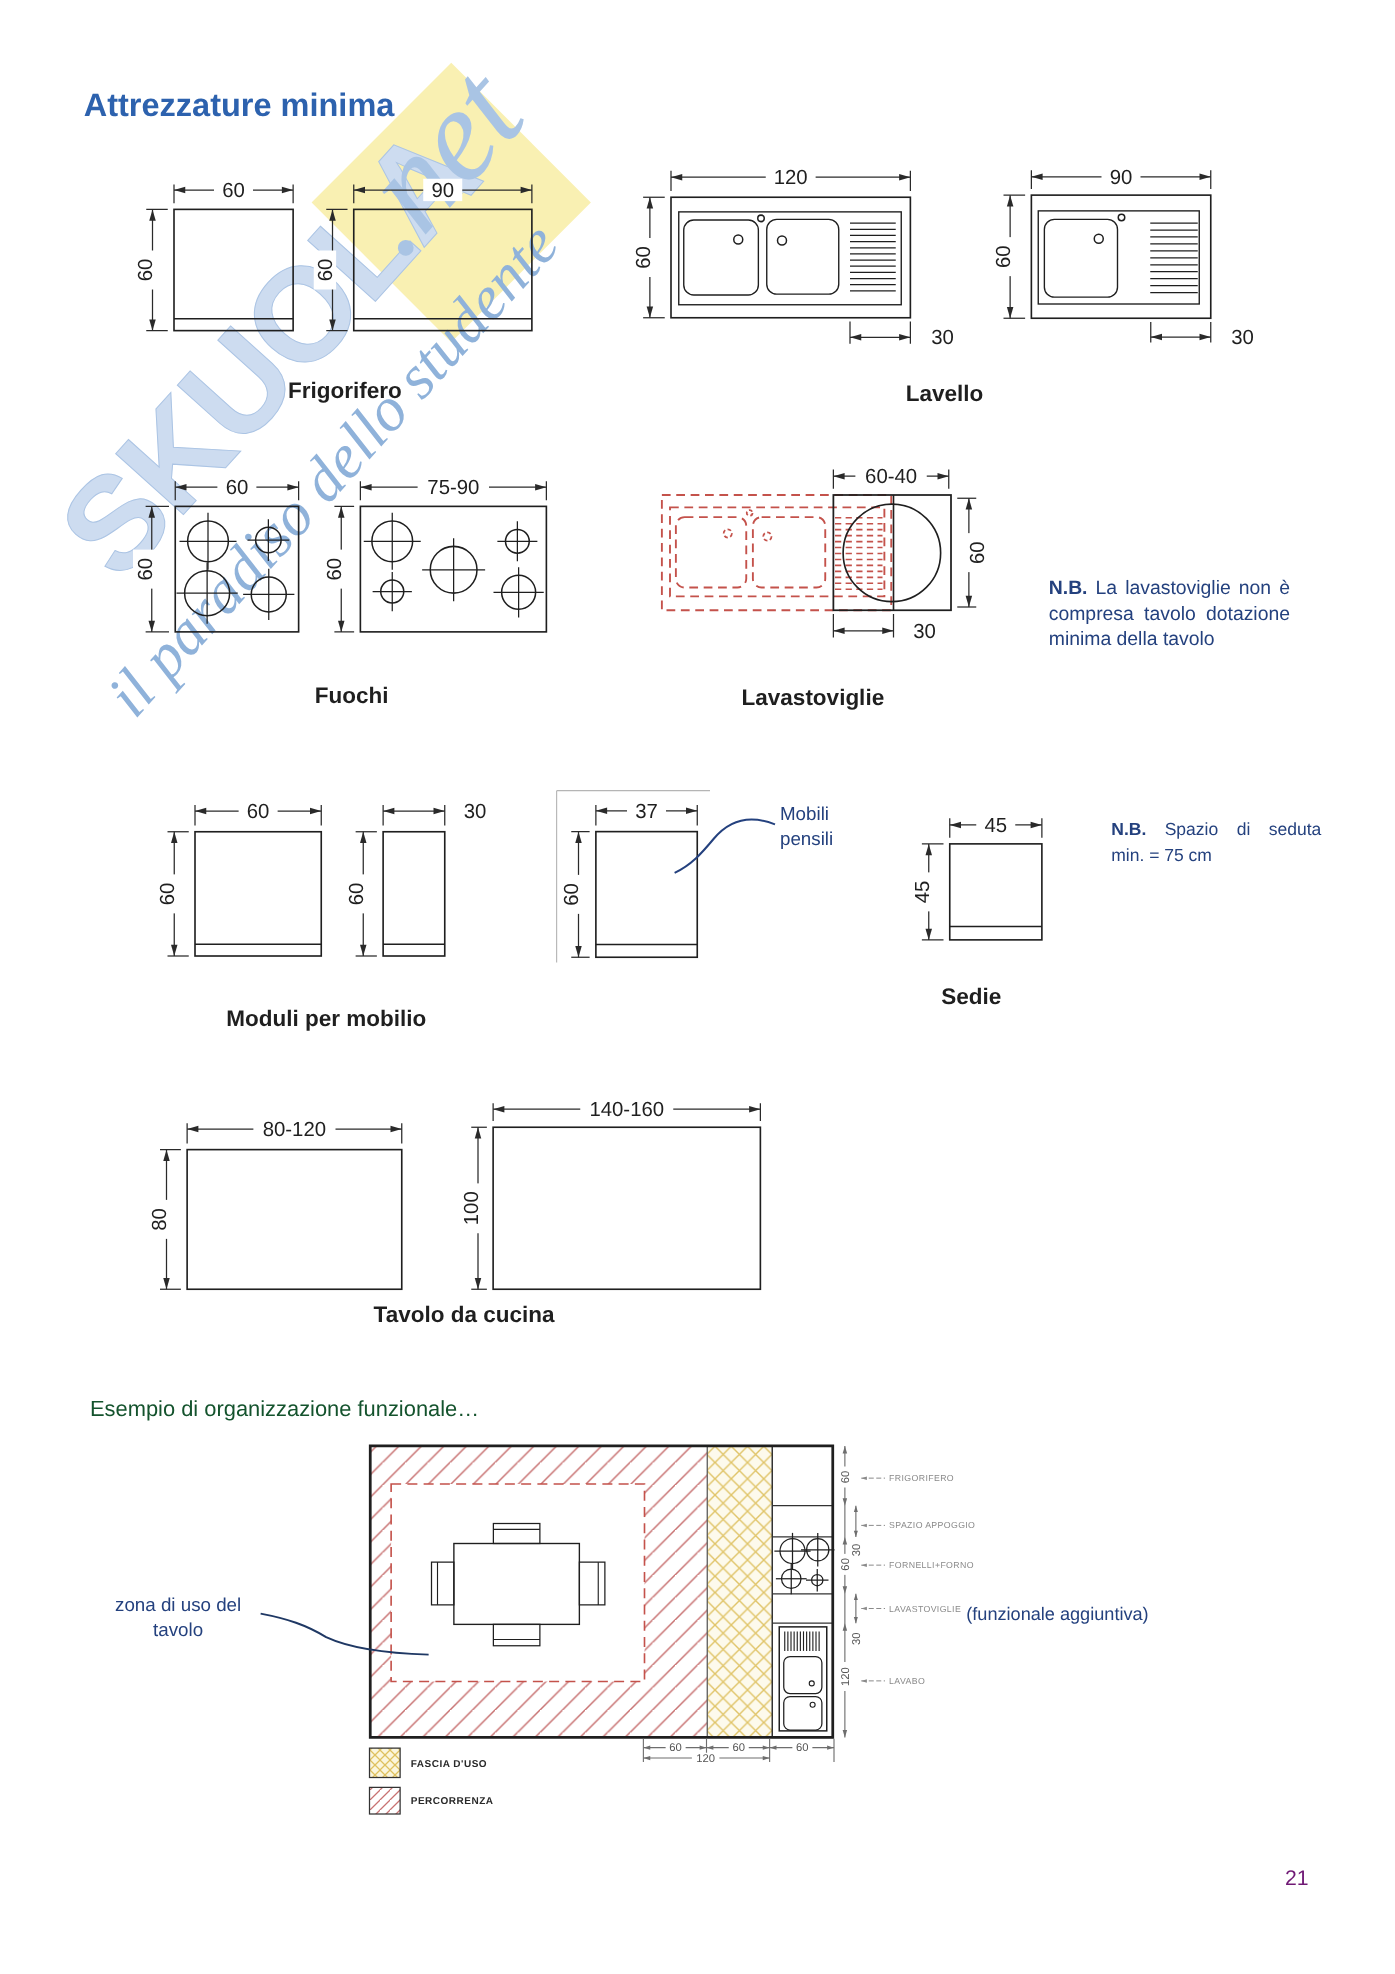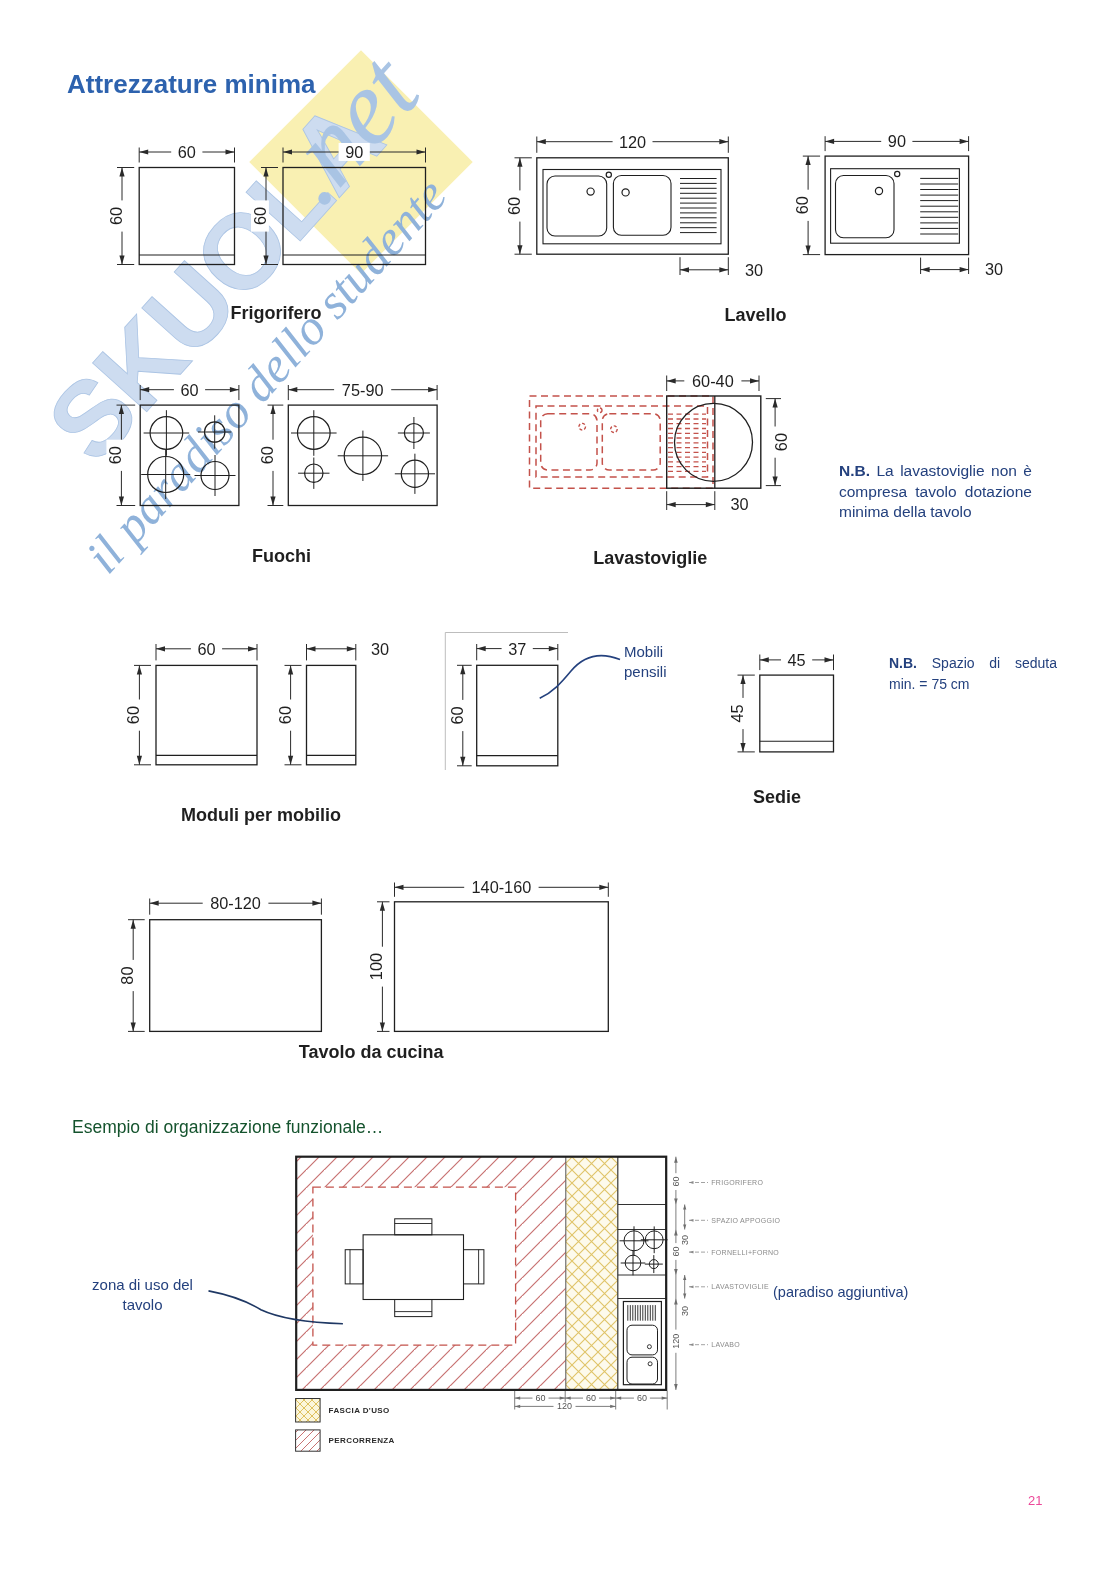--- a/index.html
+++ b/index.html
@@ -472,14 +472,14 @@
 <div>compresa tavolo dotazione</div>
 <div class="last">minima della tavolo</div>
 </div>
 <div class="abs navy" style="left:624px;top:642px;font-size:15px;line-height:19.5px;">Mobili<br>pensili</div>
 <div class="abs navy just" style="left:889px;top:653px;width:168px;font-size:14px;line-height:21.3px;">
 <div><b>N.B.</b>&nbsp;Spazio di seduta</div>
 <div class="last">min. = 75 cm</div>
 </div>
 <div class="abs" style="left:72px;top:1117px;font-size:17.5px;color:#14532d;">Esempio di organizzazione funzionale…</div>
 <div class="abs navy" style="left:70px;top:1275px;width:145px;font-size:15px;line-height:19.5px;text-align:center;">zona di uso del<br>tavolo</div>
-<div class="abs navy" style="left:773px;top:1284px;font-size:14.5px;">(paradiso aggiuntiva)</div>
-<div class="abs" style="left:1028px;top:1493px;font-size:13px;color:#ec4899;">21</div>
+<div class="abs navy" style="left:773px;top:1284px;font-size:14.5px;">(funzionale aggiuntiva)</div>
+<div class="abs" style="left:1028px;top:1493px;font-size:17px;color:#701a75;">21</div>
 
 </body></html>

